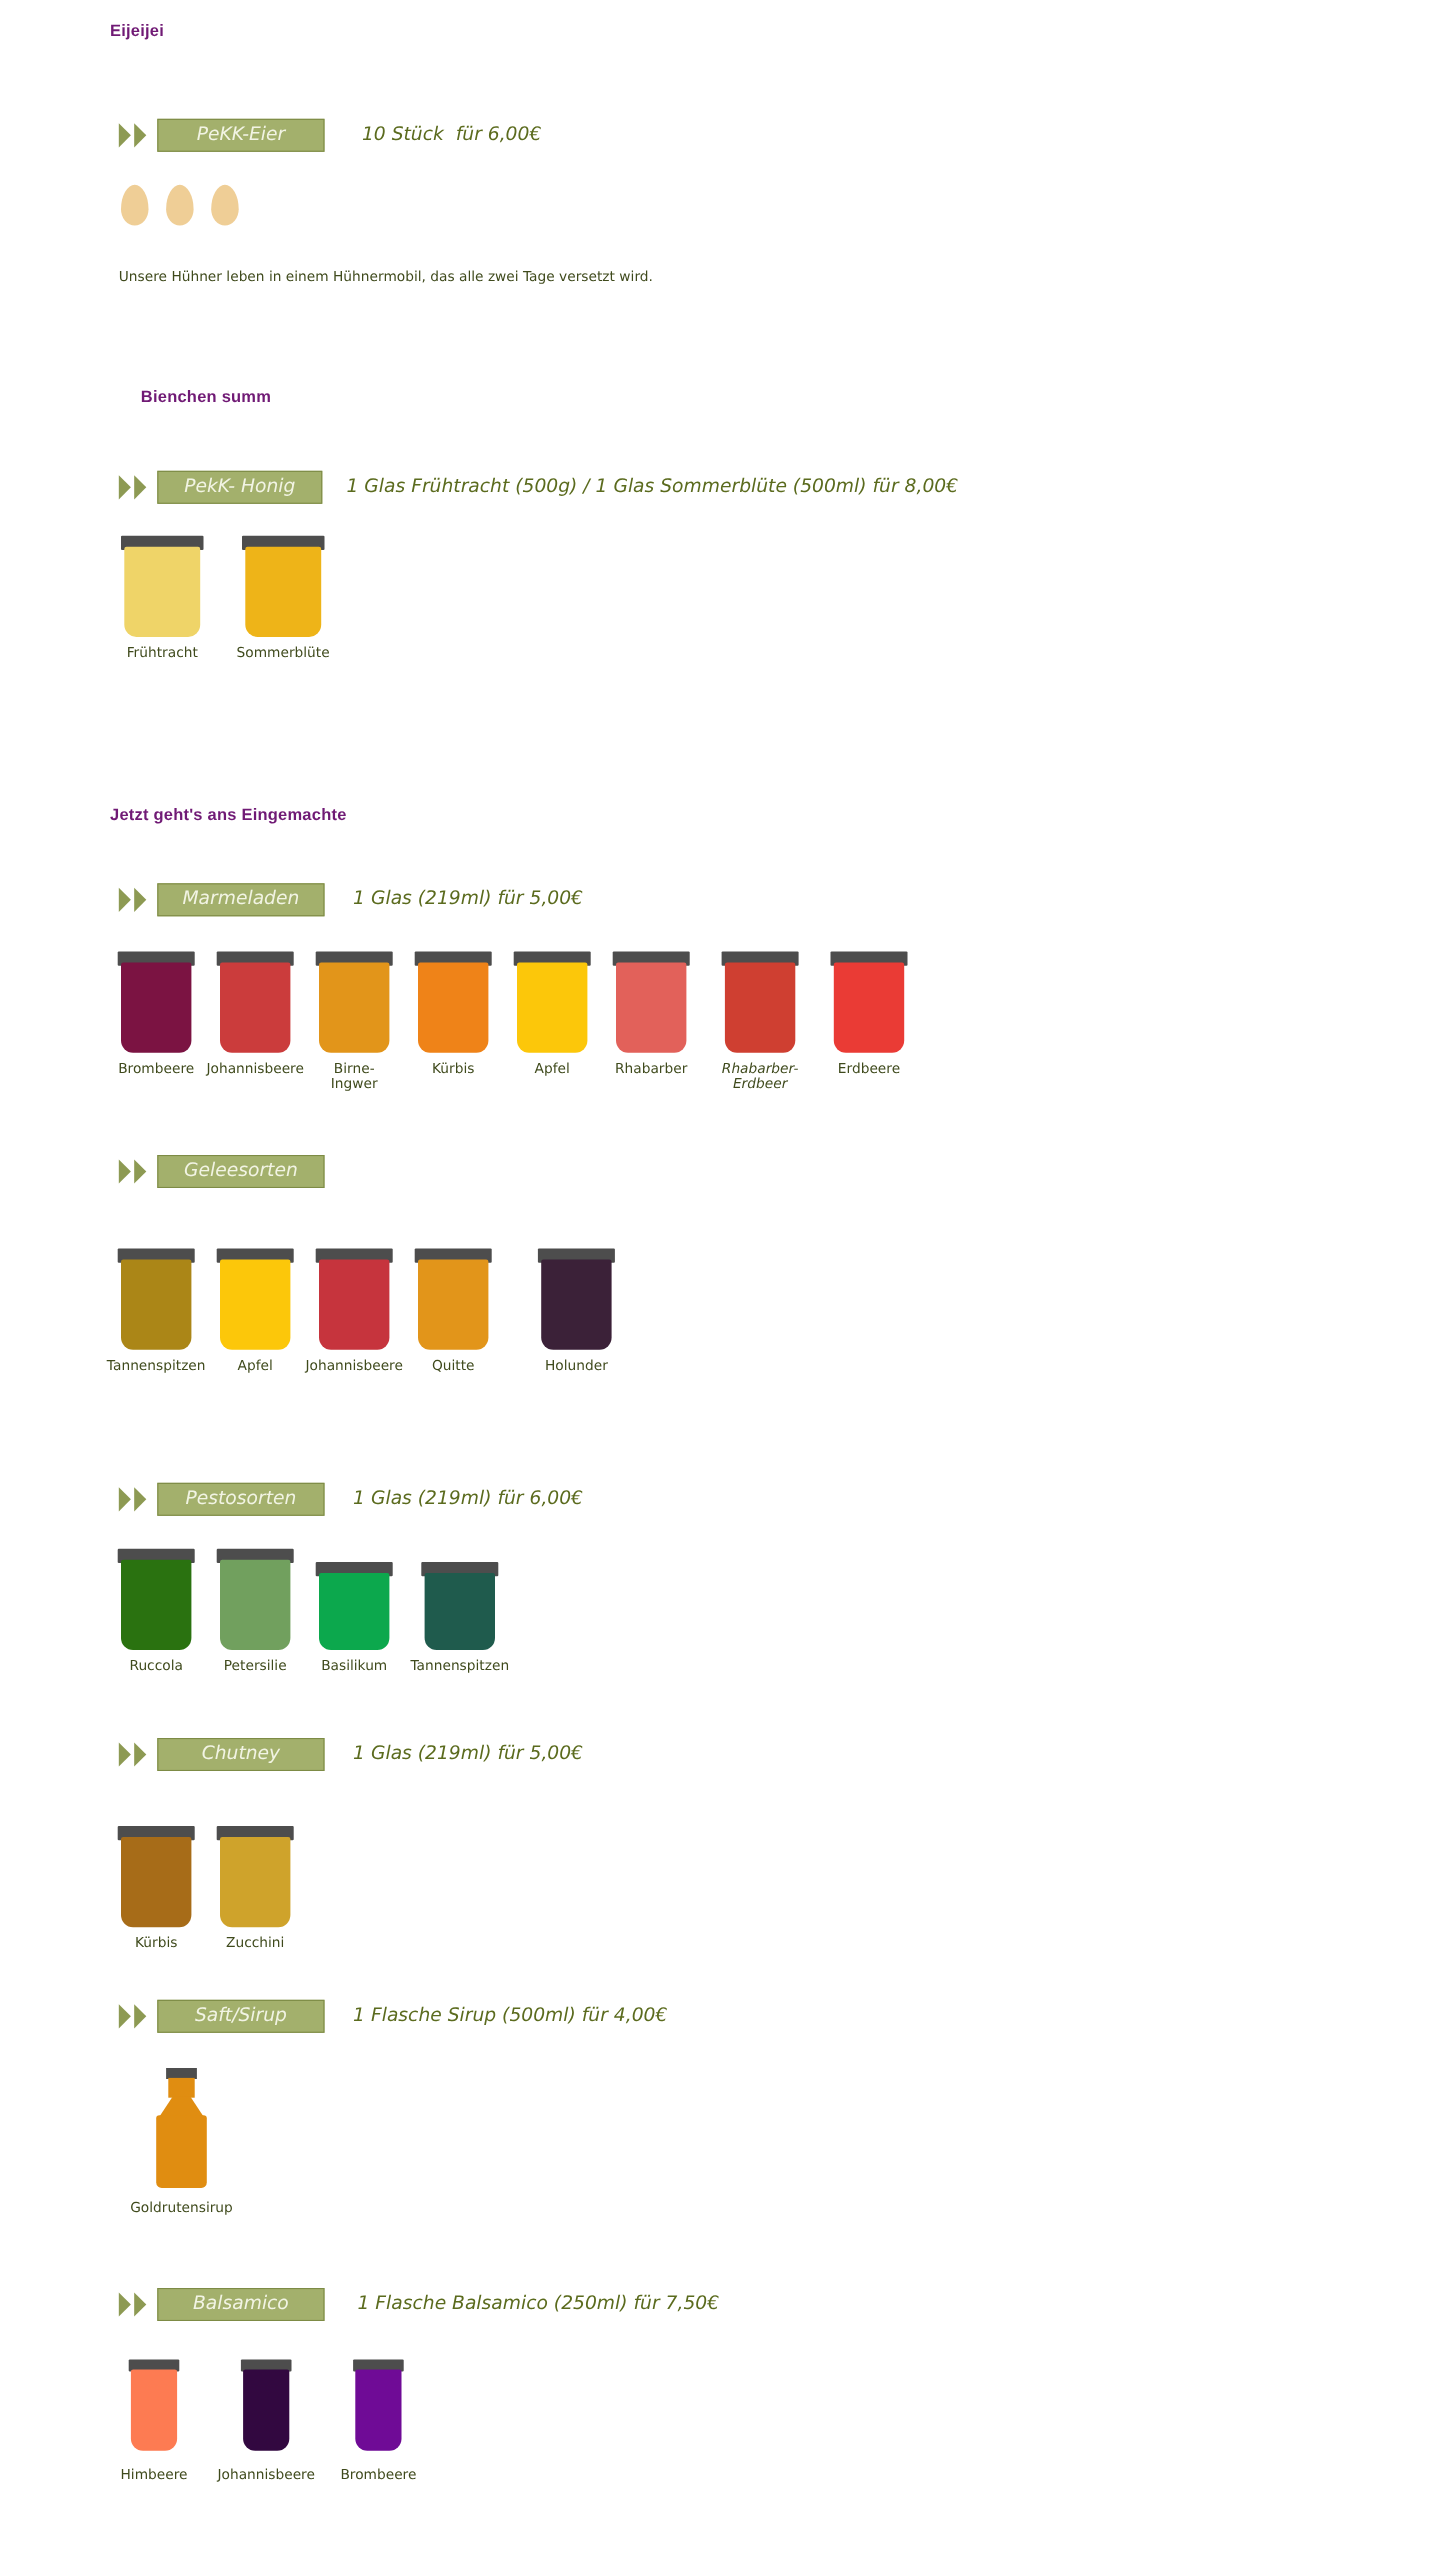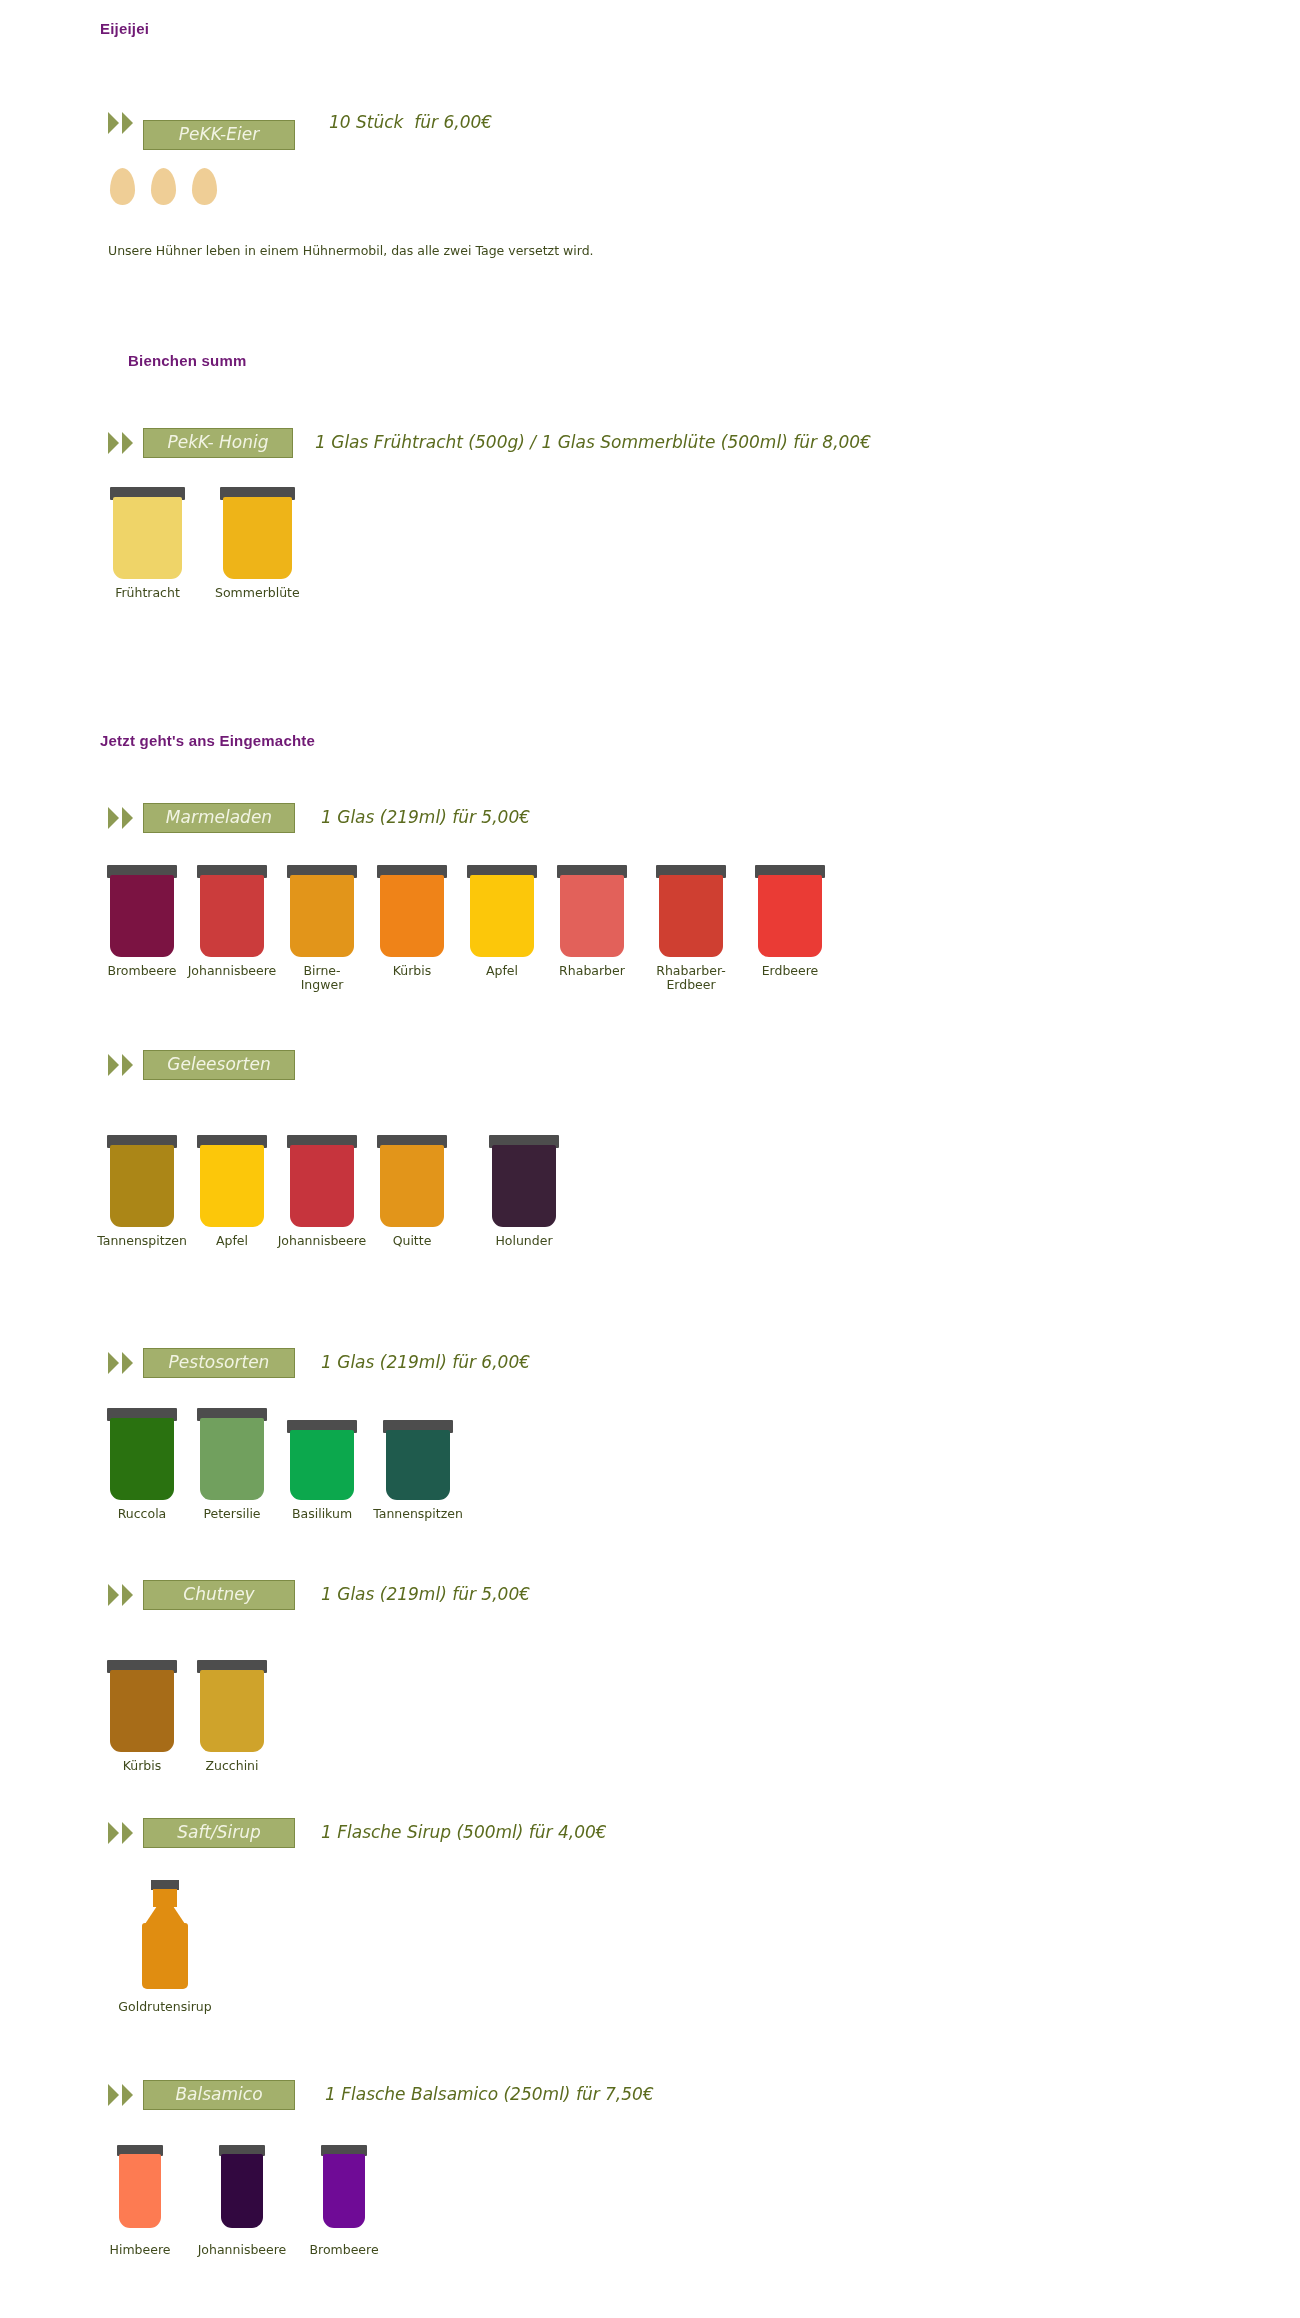--- a/index.html
+++ b/index.html
@@ -126,21 +126,21 @@
 
 <div class="page">
 
   <div class="section-title" style="left:100px;top:20px;">Eijeijei</div>
 
   <div class="cat-row" style="left:108px;top:108px;">
     <span class="chevrons">
       <i class="chev"></i>
         <i class="chev"></i>
     </span>
-    <span class="cat-tag" style="min-width:130px;margin-top:12px;">PeKK-Eier</span>
+    <span class="cat-tag" style="min-width:130px;">PeKK-Eier</span>
     <span class="cat-price" style="margin-left:34px;">10 Stück  für 6,00€</span>
   </div>
 
   <div class="eggs" style="left:110px;top:168px;">
     <div class="egg"></div>
     <div class="egg"></div>
     <div class="egg"></div>
   </div>
 
   <div class="note" style="left:108px;top:243px;">Unsere Hühner leben in einem Hühnermobil, das alle zwei Tage versetzt wird.</div>
@@ -220,21 +220,21 @@
       </div>
       <div class="prod-caption">Apfel</div>
     </div>
     <div class="prod" style="width:74px;">
       <div class="jar" style="width:70px;height:92px;">
         <div class="lid" style="width:70px;"></div>
         <div class="body" style="left:3px;width:64px;height:82px;background:#e2615a;"></div>
       </div>
       <div class="prod-caption">Rhabarber</div>
     </div>
-    <div class="prod" style="width:92px;">
+    <div class="prod" style="width:92px;font-style:italic;">
       <div class="jar" style="width:70px;height:92px;">
         <div class="lid" style="width:70px;"></div>
         <div class="body" style="left:3px;width:64px;height:82px;background:#cf3f31;"></div>
       </div>
       <div class="prod-caption">Rhabarber-
 Erdbeer</div>
     </div>
     <div class="prod" style="width:74px;">
       <div class="jar" style="width:70px;height:92px;">
         <div class="lid" style="width:70px;"></div>

